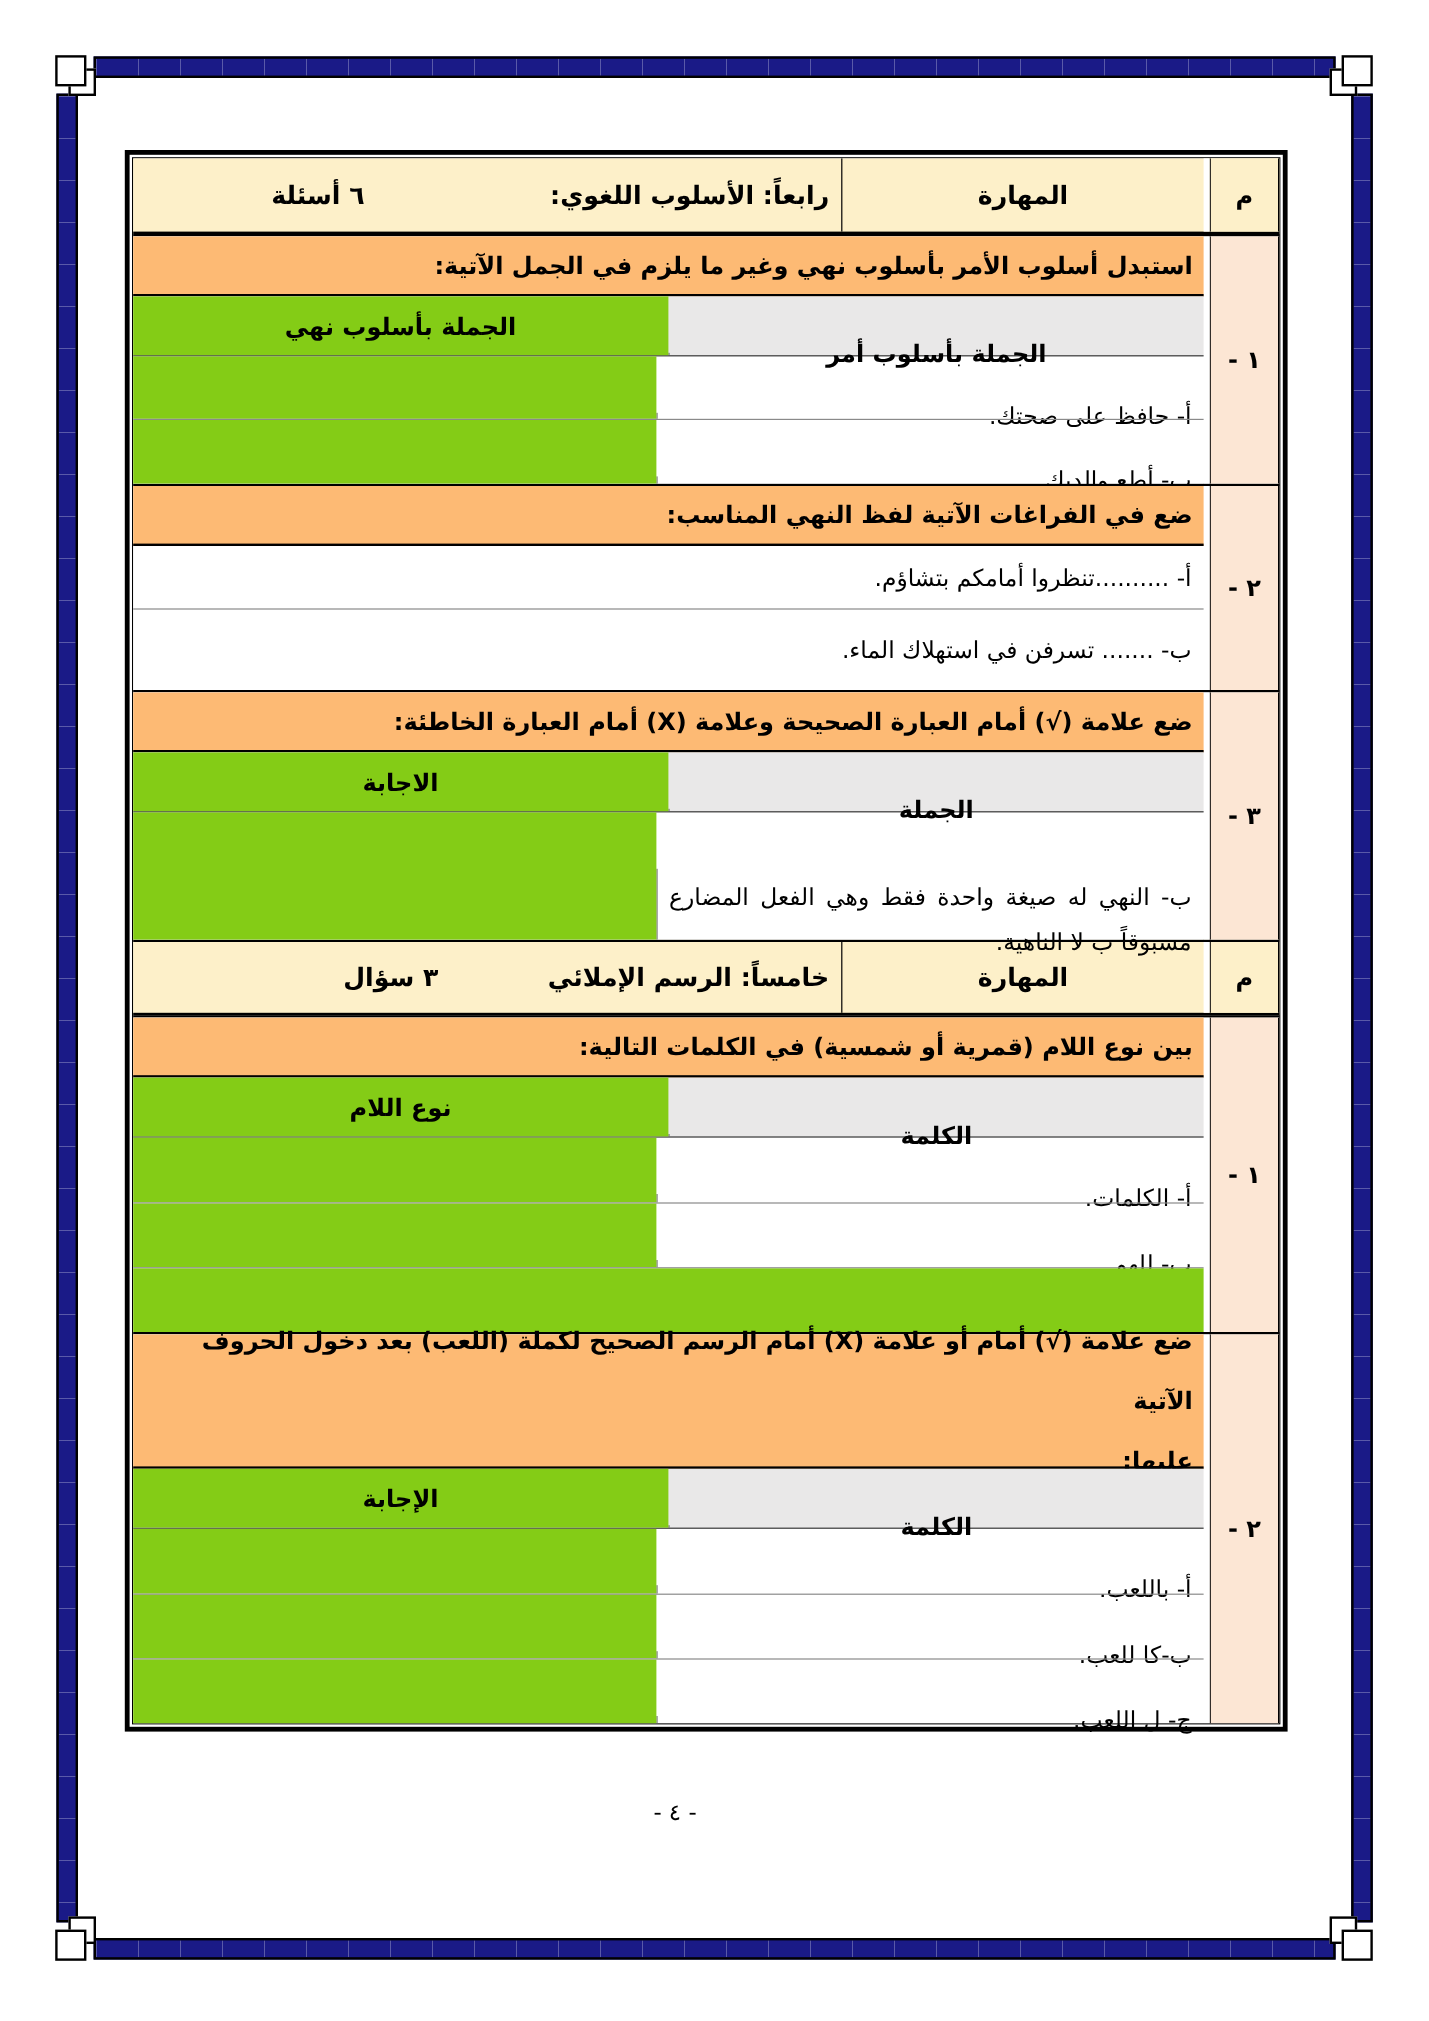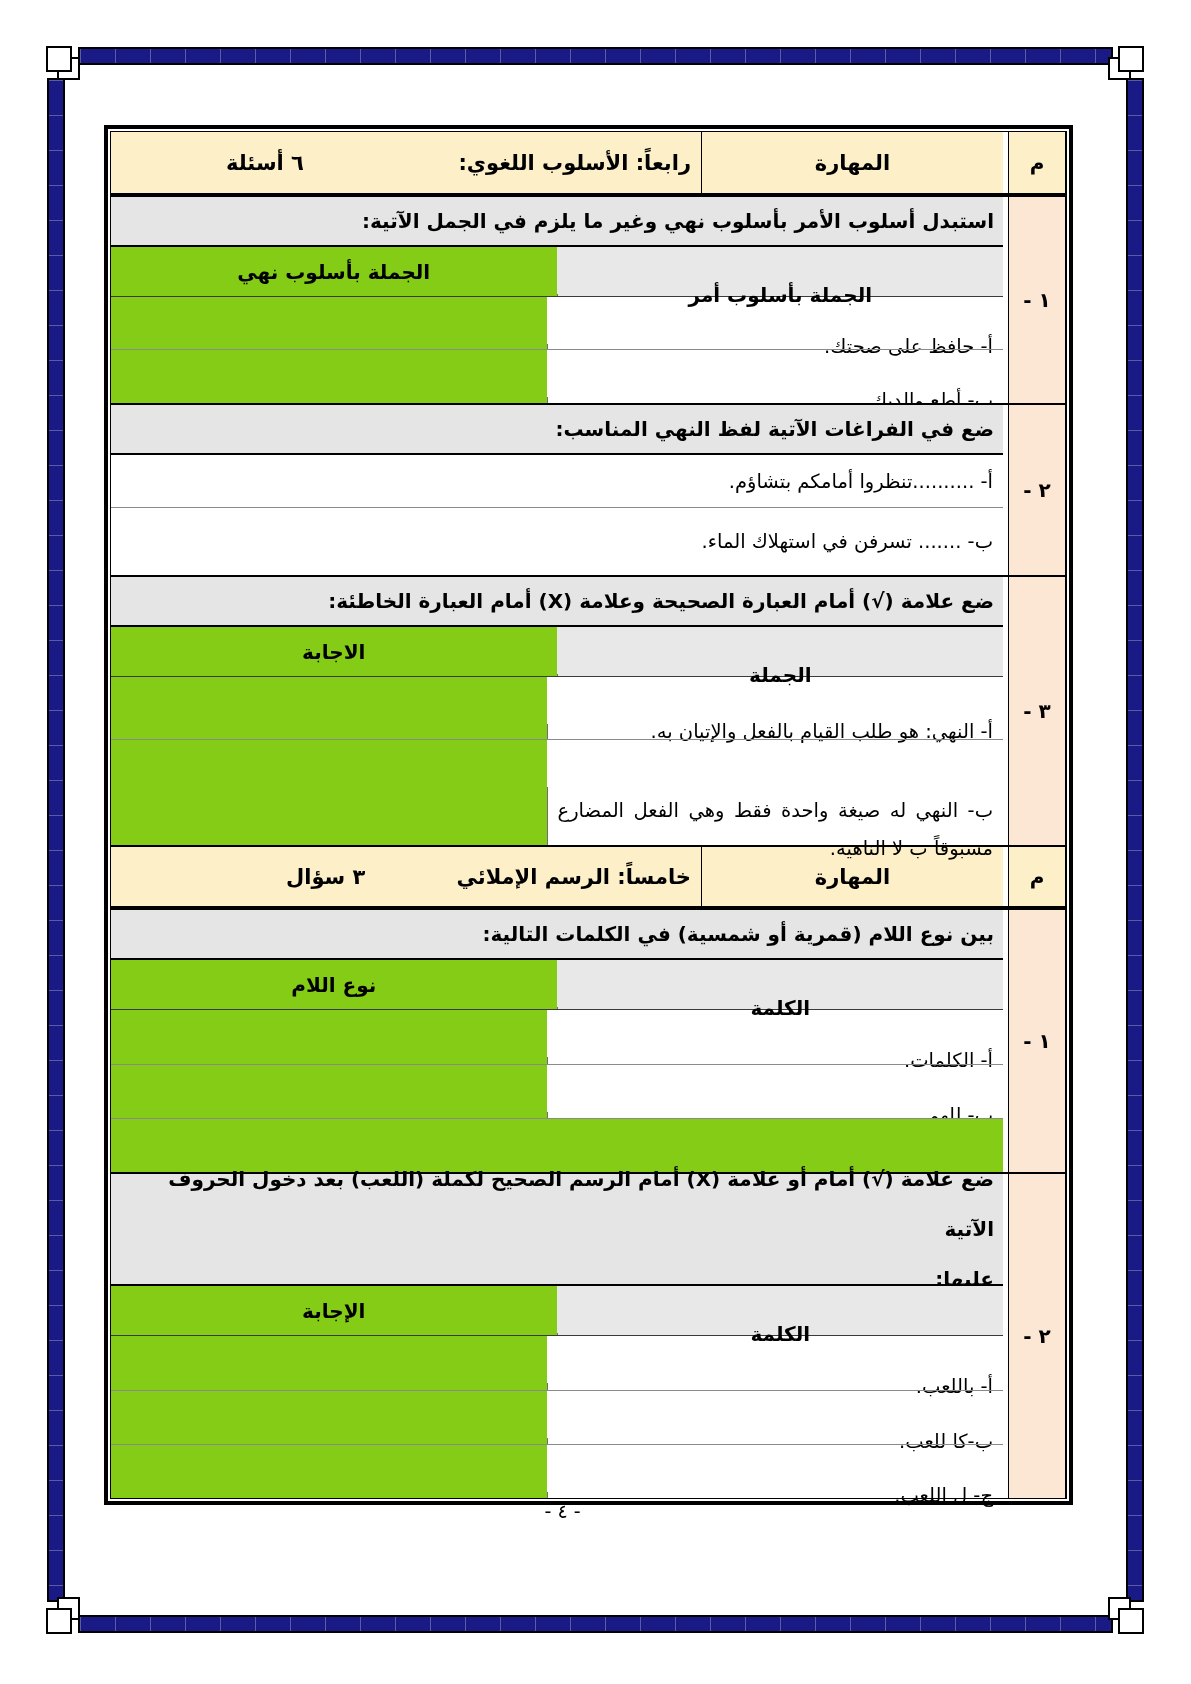--- a/index.html
+++ b/index.html
@@ -34,21 +34,21 @@
   .hband .mcol{background:#fdf0c9;}
   .hmain{flex:1;display:flex;align-items:stretch;}
   .mahara{width:302px;flex:0 0 302px;display:flex;align-items:center;justify-content:center;
           font-weight:bold;font-size:21px;border-left:1.5px solid #000;text-align:right;}
   .skillarea{flex:1;display:flex;align-items:center;justify-content:space-between;
              font-weight:bold;font-size:21px;padding:0 10px 0 115px;}
   .skillarea.wide{padding-left:175px;}
   
   .section .mcol{background:#fce6d4;}
   .content{flex:1;display:flex;flex-direction:column;background:#fff;}
-  .instr{background:#e5e5e5;border-bottom:2px solid #000;display:flex;align-items:center;
+  .instr{background:#fdba74;border-bottom:2px solid #000;display:flex;align-items:center;
          font-weight:bold;font-size:20px;padding:0 9px;height:50px;}
   .instr.two{height:112px;flex-direction:column;align-items:flex-start;justify-content:center;}
   .instr.two .iline{line-height:50px;width:100%;text-align:right;}
   .underline{text-decoration:underline;}
   .colhead{display:flex;background:#e9e8e8;border-bottom:1.5px solid #3a3a3a;height:50px;
            font-weight:bold;font-size:20px;}
   .trow{display:flex;height:54px;}
   .trow + .trow{border-top:1px solid #8a8a8a;}
   .cell{flex:1;display:flex;align-items:center;direction:rtl;}
   .colhead .cell{justify-content:center;}
@@ -135,24 +135,20 @@
       <div class="mcol">
           <span>٣ -</span>
         </div>
       <div class="vgap"></div>
       <div class="content">
         <div class="instr">ضع علامة (√) أمام العبارة الصحيحة وعلامة (X) أمام العبارة الخاطئة:</div>
         <div class="colhead">
           <div class="cell q">الجملة</div>
           <div class="cell a">الاجابة</div>
         </div>
-        <div class="trow" style="height:62px;">
-          <div class="cell q">أ- النهي: هو طلب القيام بالفعل والإتيان به.</div>
-          <div class="cell a"></div>
-        </div>
         <div class="trow tall">
           <div class="cell q">ب- النهي له صيغة واحدة فقط وهي الفعل المضارع مسبوقاً ب لا الناهية.</div>
           <div class="cell a"></div>
         </div>
       </div>
     </div>
 
     <div class="band hband">
       <div class="mcol">م</div>
       <div class="vgap"></div>

